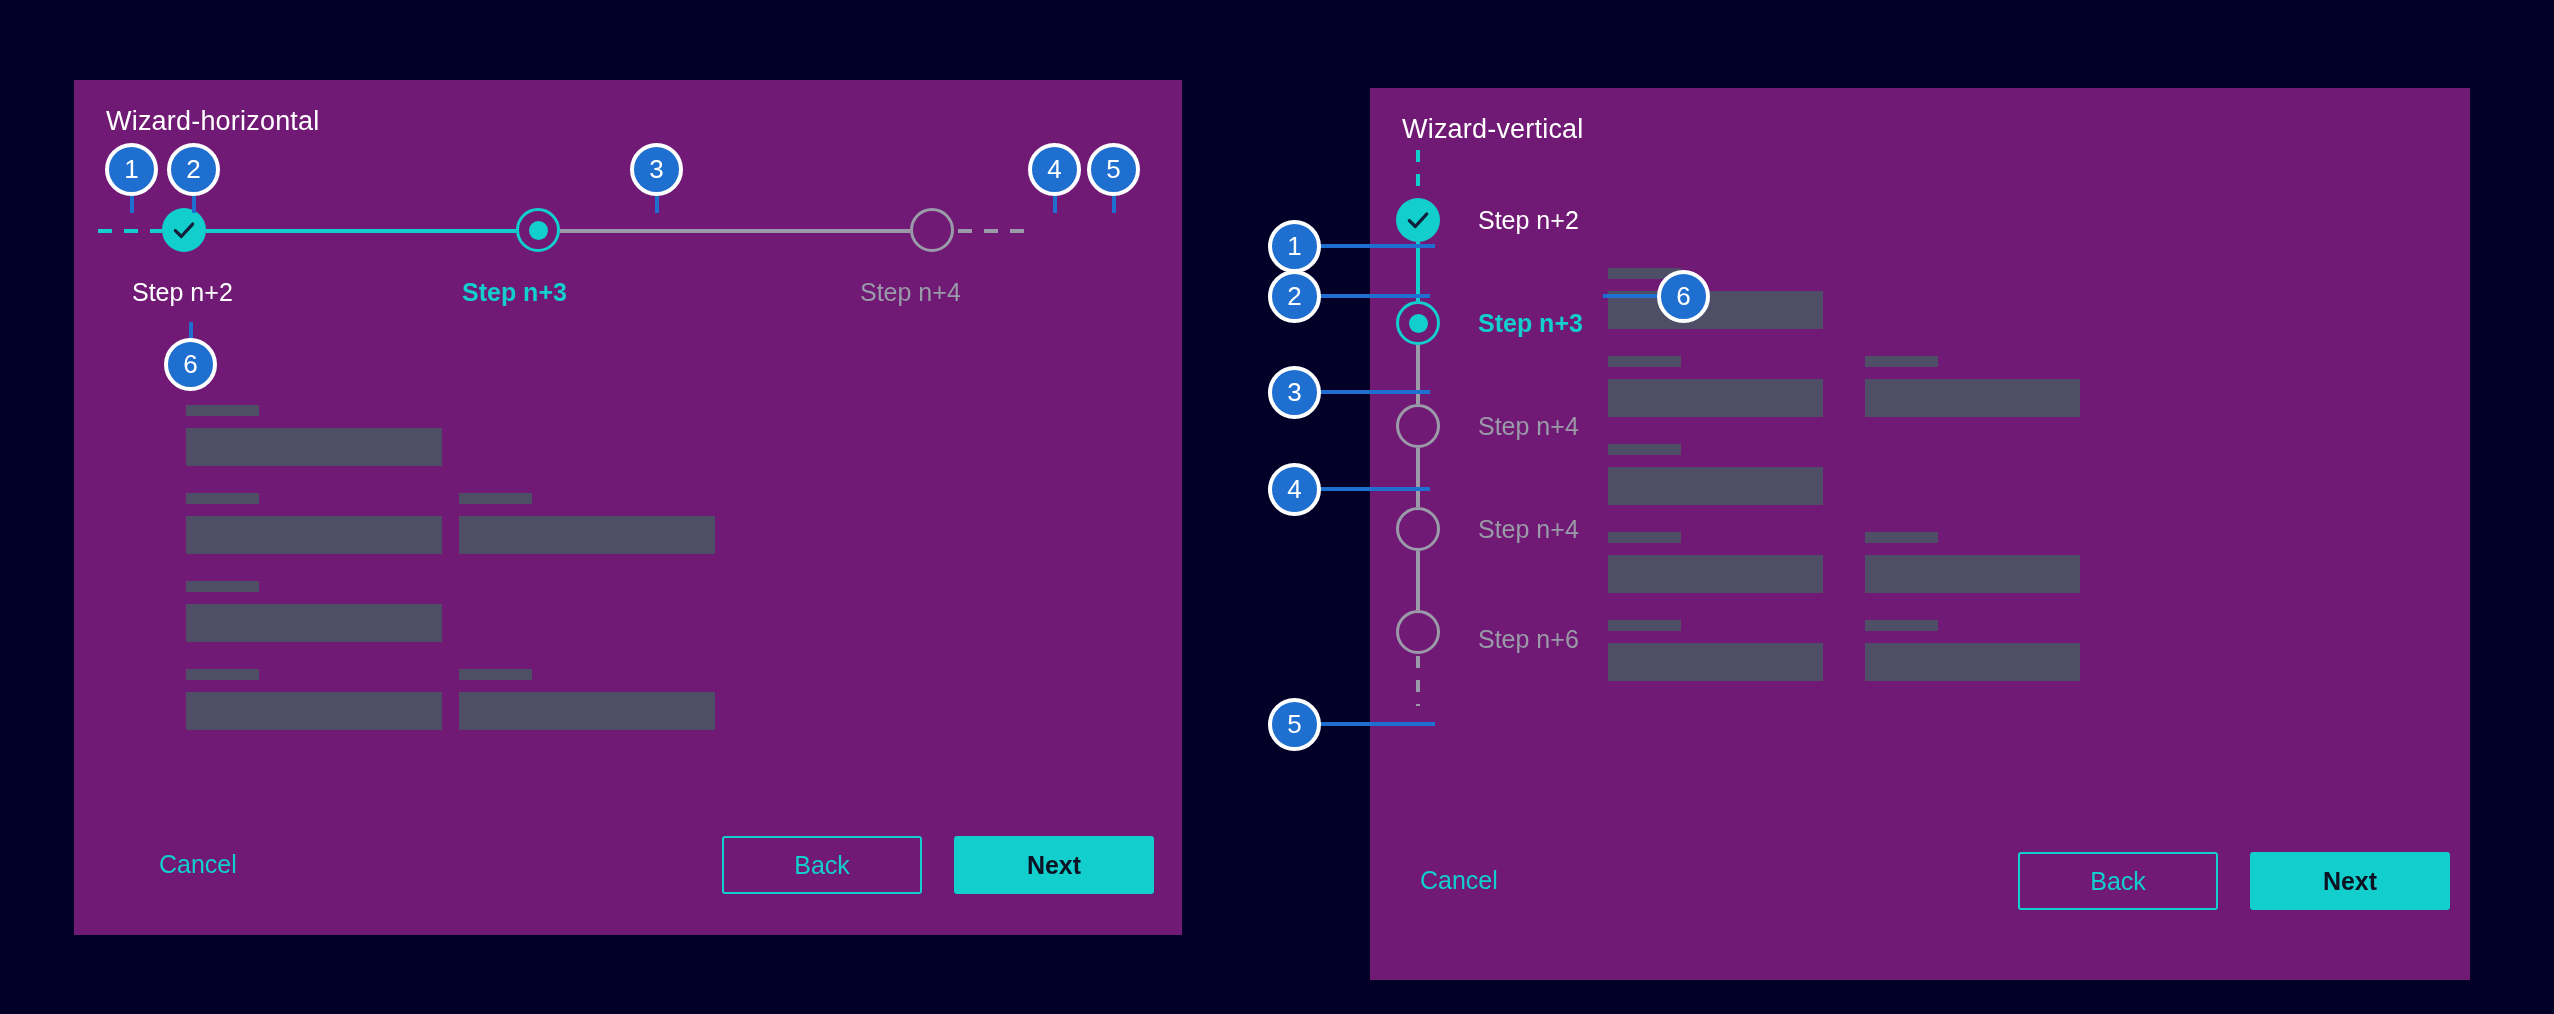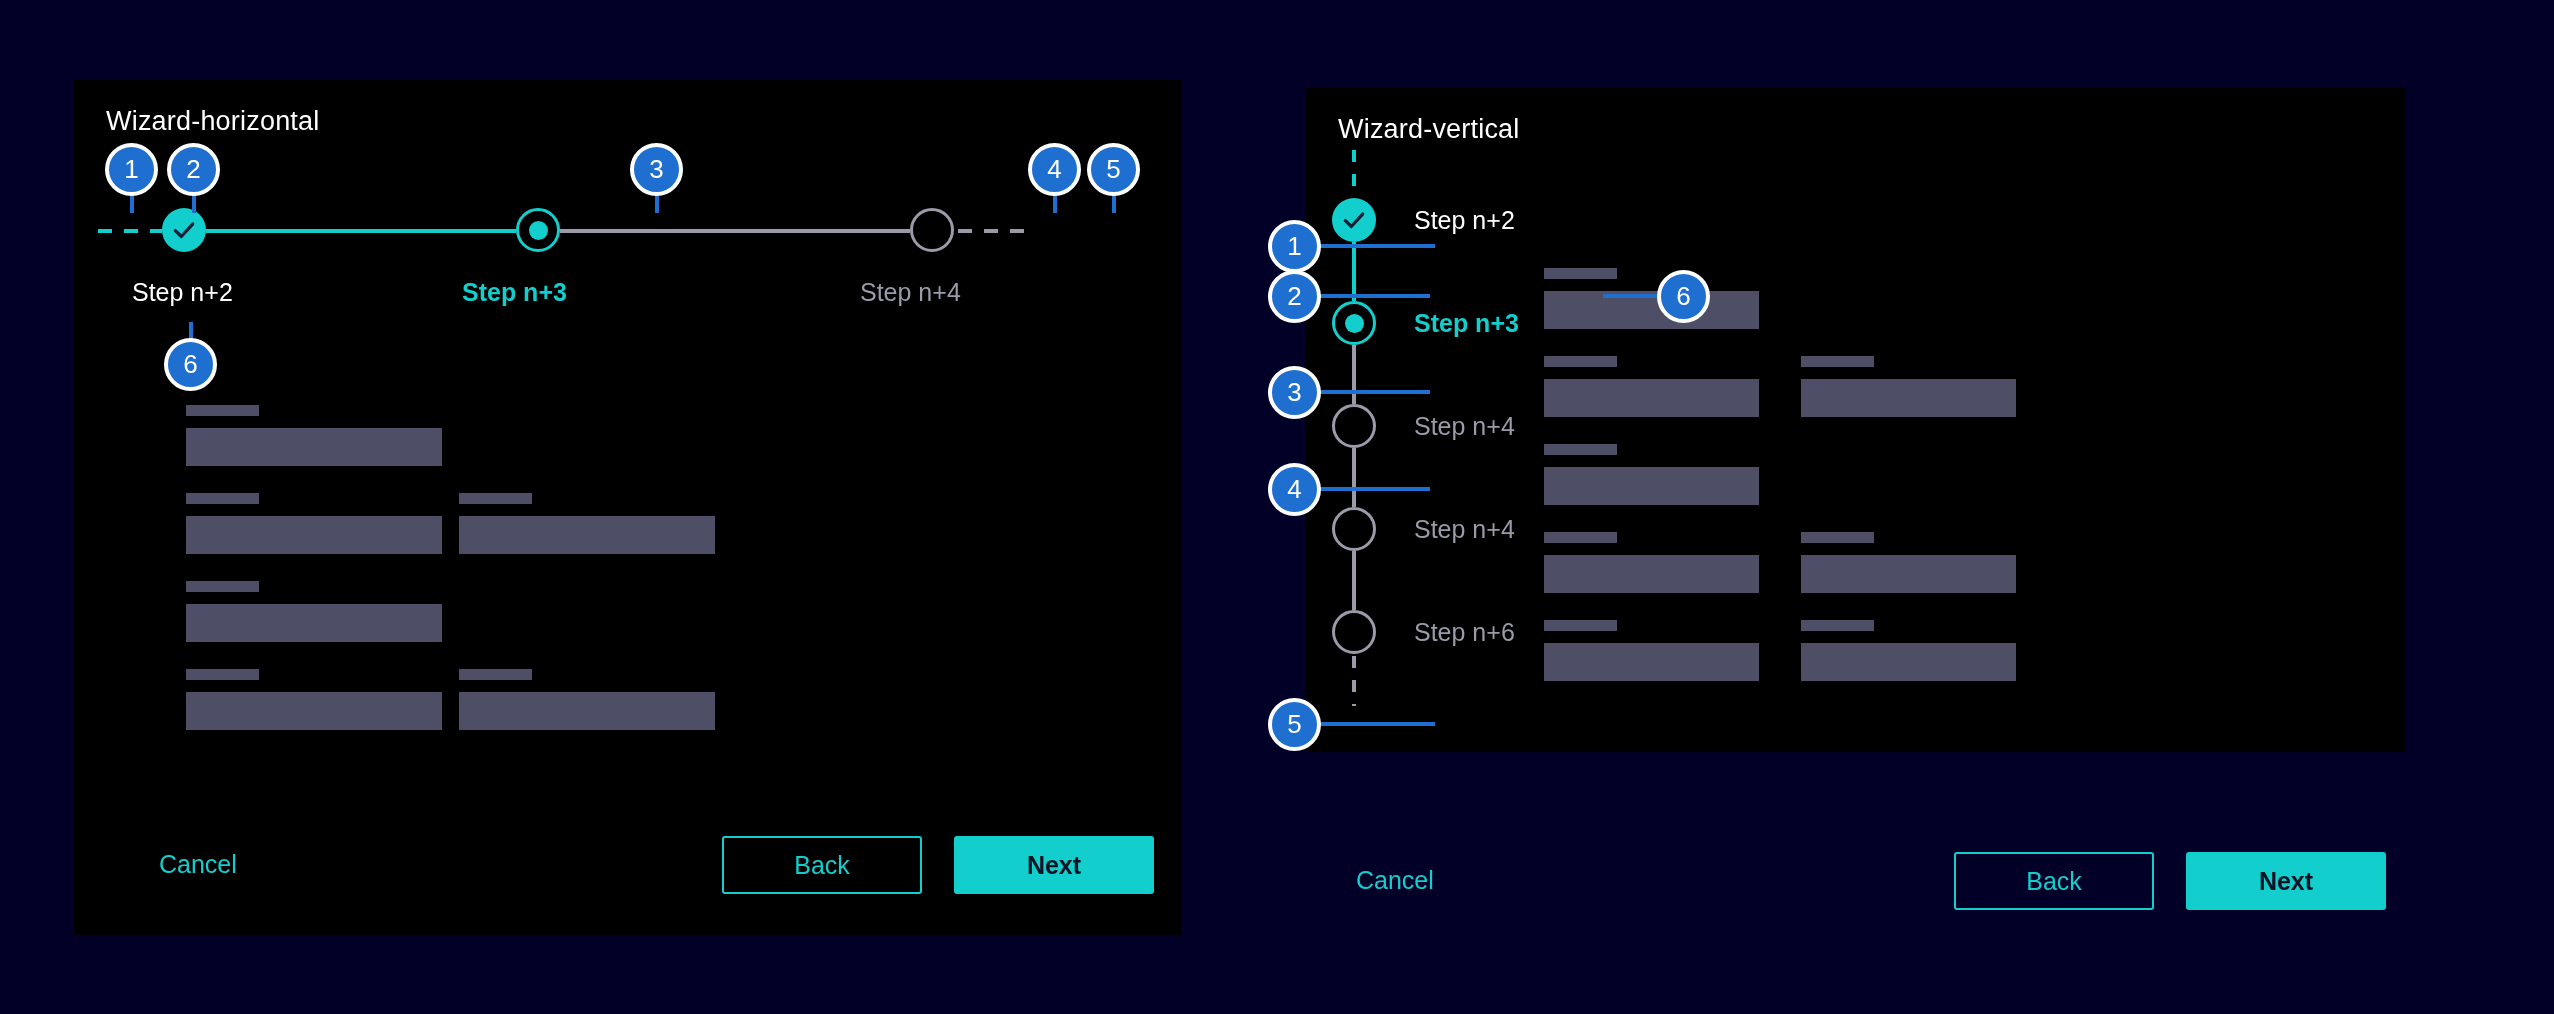--- a/index.html
+++ b/index.html
@@ -16,24 +16,24 @@
   .stage {
     position: relative;
     width: 2554px;
     height: 1014px;
     background: #030028;
   }
 
   
   .panel {
     position: absolute;
-    background: #000000;
+    background: #701a75;
   }
   #panel-horizontal { left: 74px;  top: 80px; width: 1108px; height: 855px; }
-  #panel-vertical   { left: 1306px; top: 88px; width: 1100px; height: 664px; }
+  #panel-vertical   { left: 1370px; top: 88px; width: 1100px; height: 892px; }
 
   .panel-title {
     position: absolute;
     color: #ffffff;
     font-size: 27px;
     letter-spacing: .2px;
     white-space: nowrap;
   }
   #title-h { left: 32px; top: 26px; }
   #title-v { left: 32px; top: 26px; }
@@ -310,21 +310,21 @@
 
       <div class="v-line line-solid-grey" style="top:298px; height:59px;"></div>
 
       <div class="v-row" style="top:357px;">
         <div class="v-node node-todo"></div>
         <span class="v-text lbl-todo">Step n+4</span>
       </div>
 
       <div class="v-line line-solid-grey" style="top:401px; height:59px;"></div>
 
-      <div class="v-row" style="top:460px;">
+      <div class="v-row" style="top:460px;align-items:flex-end;">
         <div class="v-node node-todo"></div>
         <span class="v-text lbl-todo">Step n+6</span>
       </div>
 
       <div class="v-line line-dash-grey" style="top:506px; height:50px;"></div>
     </div>
 
     <div>
       <div class="sk-label" style="left:238px; top:180px; width:73px;"></div>
       <div class="sk-field" style="left:238px; top:203px; width:215px;"></div>

